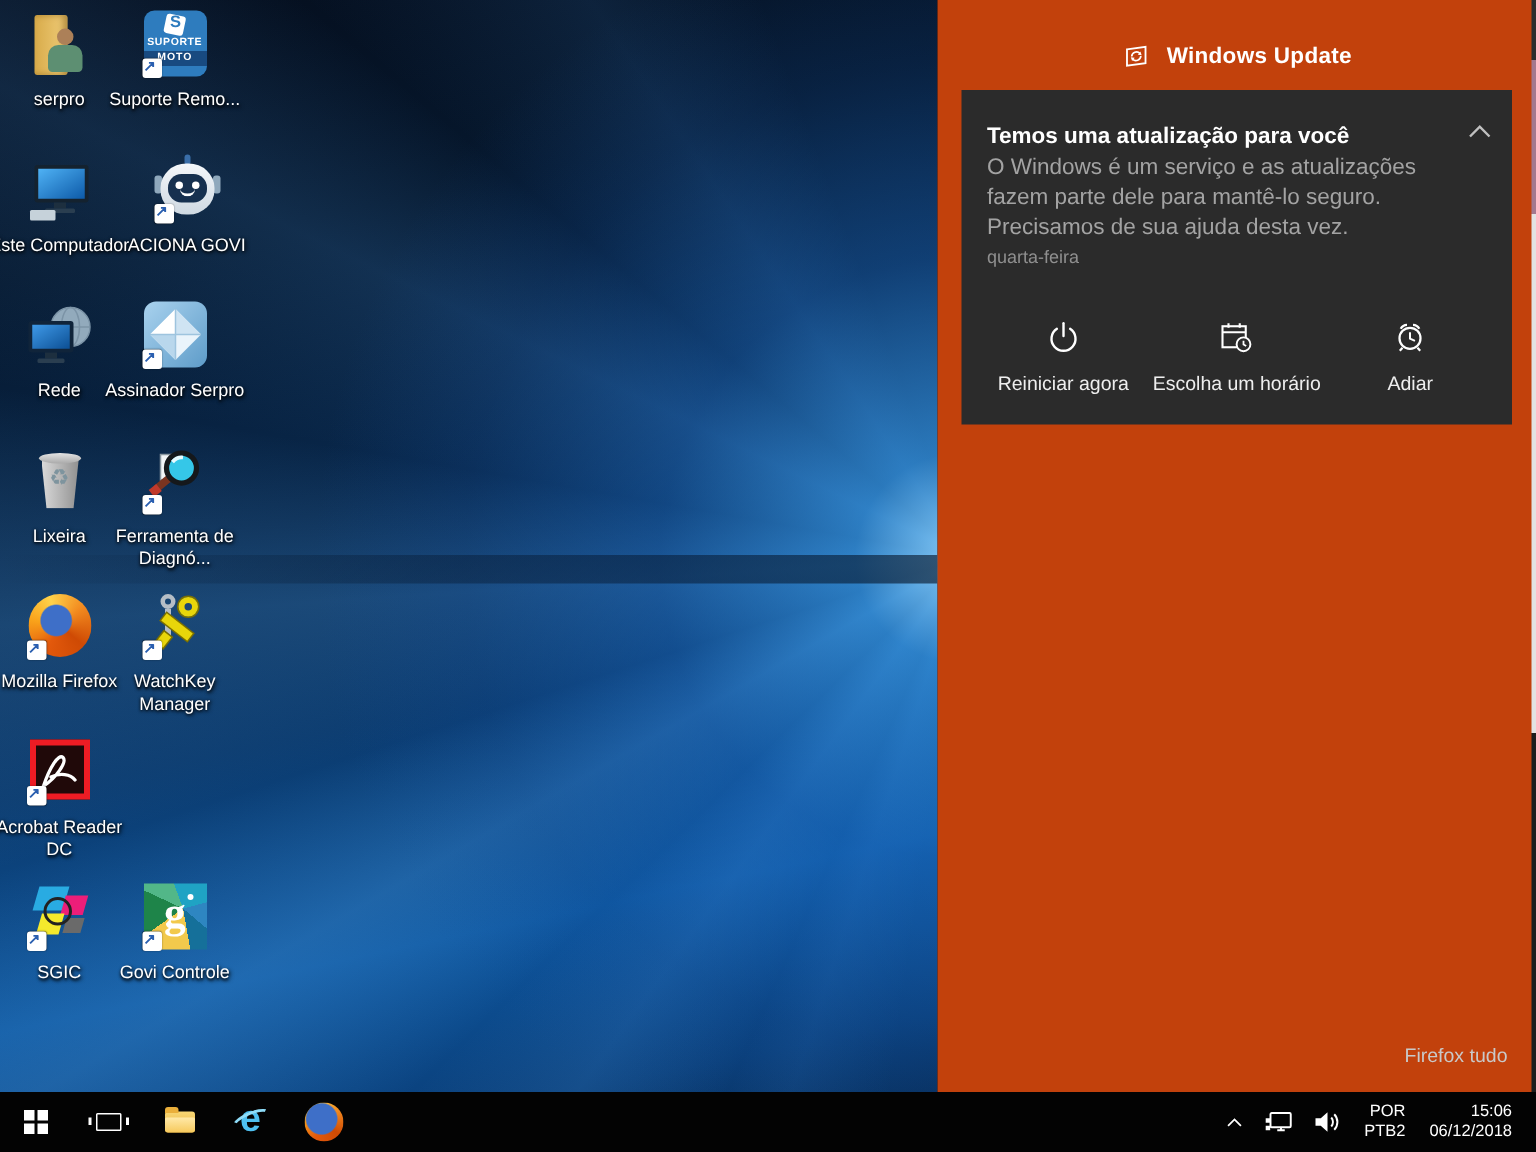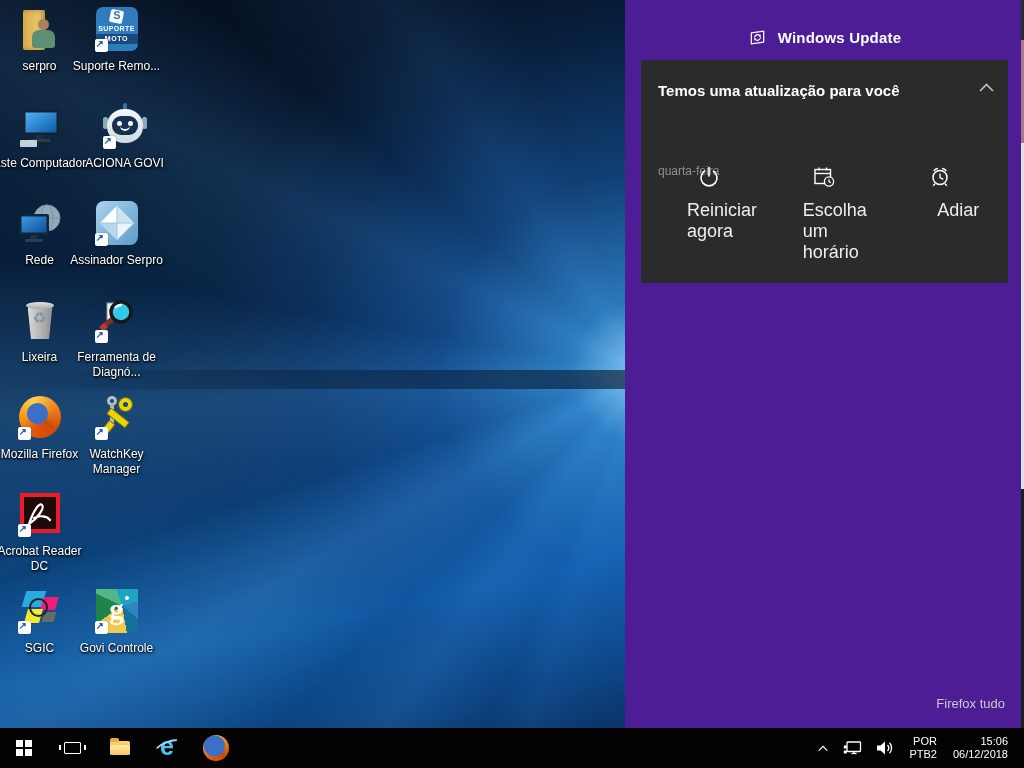--- a/index.html
+++ b/index.html
@@ -96,31 +96,31 @@
   .i-rob .head { position:absolute; left:6px; top:6px; width:36px; height:34px; background:linear-gradient(180deg,#f4f7fa,#cfd9e2); border-radius:48%; }
   .i-rob .antenna { position:absolute; left:22px; top:0px; width:4px; height:7px; background:#3a6ea8; border-radius:2px; }
   .i-rob .face { position:absolute; left:11px; top:13px; width:26px; height:19px; background:#16304f; border-radius:9px; }
   .i-rob .eye { position:absolute; top:5px; width:5px; height:5px; border-radius:50%; background:#fff; }
   .i-rob .ey1 { left:5px; } .i-rob .ey2 { right:5px; }
   .i-rob .smile { position:absolute; left:8px; top:9px; width:10px; height:6px; border:2px solid #fff; border-top:none; border-left:none; border-right:none; border-radius:0 0 8px 8px; }
 
   svg.artsvg { position:absolute; left:0; top:0; }
 
   
-  #action-center { position:absolute; left:625px; top:0; width:399px; height:728px; background:#4c1d95; }
+  #action-center { position:absolute; left:625px; top:0; width:399px; height:728px; background:#c2410c; }
   .ac-header { display:flex; align-items:center; justify-content:center; gap:11px; padding-top:28px; }
   .ac-header .ttl { color:#fff; font-size:15px; font-weight:bold; letter-spacing:.2px; }
   .ac-card { position:absolute; left:16px; top:60px; width:367px; height:223px; background:#2b2b2b; }
   .ac-title { position:absolute; left:17px; top:22px; font-size:15px; font-weight:bold; color:#fff; }
   .ac-body { position:absolute; left:17px; top:42px; width:320px; font-size:15px; line-height:20px; color:#a3a3a3; }
   .ac-time { position:absolute; left:17px; top:104px; font-size:12px; color:#8f8f8f; }
   .ac-collapse { position:absolute; right:13px; top:22px; cursor:pointer; }
   .ac-actions { position:absolute; left:10px; right:10px; bottom:14px; display:grid; grid-template-columns:1fr 1fr 1fr; }
   .ac-btn { display:flex; flex-direction:column; align-items:center; gap:10px; padding:6px 0; cursor:pointer; color:#eee; }
-  .ac-btn .lbl { font-size:18px;margin-left:36px; }
+  .ac-btn .lbl { font-size:13px; }
   .ac-clear { position:absolute; right:19px; bottom:17px; font-size:13px; color:#c9c9c9; cursor:pointer; }
   .ac-scrollbar { position:absolute; right:0; top:0; width:3px; height:100%;
     background:linear-gradient(180deg, #2c2c2c 0 40px, #a4788e 40px 143px, #e3e3e3 143px 489px, #1d1d1d 489px 100%); }
 
   
   #taskbar { position:absolute; left:0; top:728px; width:1024px; height:40px; background:#030303; display:flex; align-items:center; }
   .tb-btn { width:48px; height:40px; display:flex; align-items:center; justify-content:center; cursor:pointer; }
   .start-grid { display:grid; grid-template-columns:7px 7px; grid-template-rows:7px 7px; gap:2px; }
   .start-grid i { background:#fff; }
   .tv { position:relative; width:17px; height:12px; border:1.6px solid #fff; border-radius:1px; }
@@ -337,20 +337,21 @@
       <polygon points="7.1,13.4 6.2,10.7 8.9,11.1" fill="#fff"></polygon>
     </svg>
     <span class="ttl">Windows Update</span>
   </div>
 
   <div class="ac-card">
     <div class="ac-title">Temos uma atualização para você</div>
     <svg class="ac-collapse" width="17" height="11" viewBox="0 0 17 11">
       <polyline points="2,9 8.5,2.5 15,9" fill="none" stroke="#c0c0c0" stroke-width="1.6"></polyline>
     </svg>
+    <div class="ac-body">O Windows é um serviço e as atualizações fazem parte dele para mantê-lo seguro. Precisamos de sua ajuda desta vez.</div>
     <div class="ac-time">quarta-feira</div>
 
     <div class="ac-actions">
       <div class="ac-btn">
         <svg width="26" height="26" viewBox="0 0 26 26">
           <path d="M8.6 7.2 A8 8 0 1 0 17.4 7.2" fill="none" stroke="#fff" stroke-width="1.6" stroke-linecap="round"></path>
           <line x1="13" y1="3.5" x2="13" y2="12" stroke="#fff" stroke-width="1.6" stroke-linecap="round"></line>
         </svg>
         <span class="lbl">Reiniciar agora</span>
       </div>

